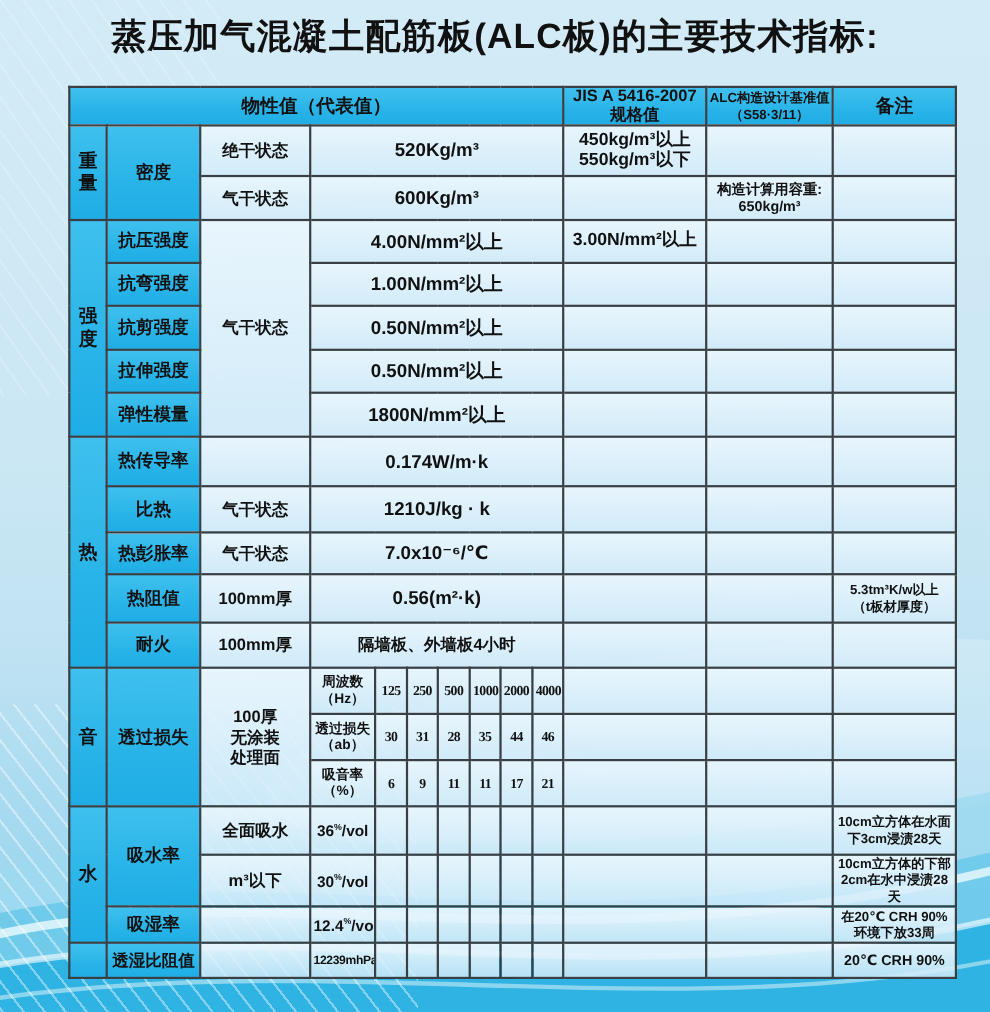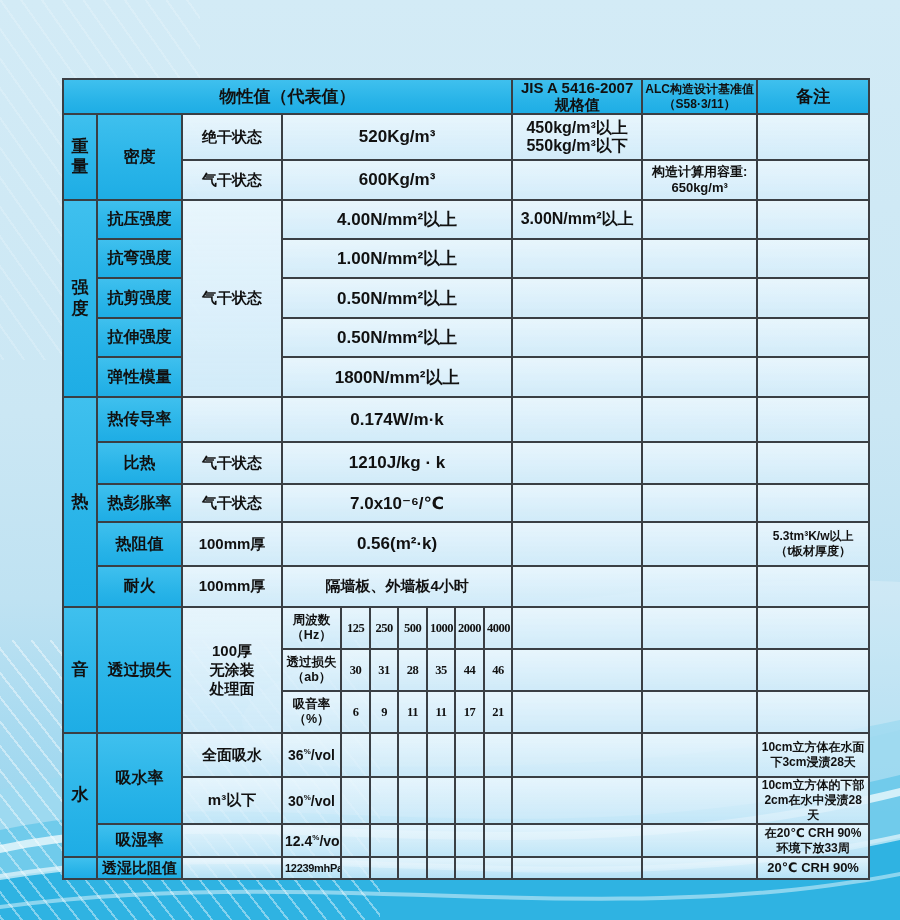--- a/index.html
+++ b/index.html
@@ -47,20 +47,21 @@
     <path d="M0,790 C220,730 480,810 900,720 L900,920 L0,920 Z" fill="#9ed9f0" opacity="0.8"></path>
     <path d="M0,830 C260,775 520,868 900,775 L900,920 L0,920 Z" fill="#6cc9ea" opacity="0.9"></path>
     <path d="M0,845 C260,790 520,880 900,788 L900,796 C520,888 260,798 0,853 Z" fill="#ffffff" opacity="0.7"></path>
     <path d="M0,878 C300,830 560,912 900,838 L900,920 L0,920 Z" fill="#2fb3e2"></path>
     <path d="M0,874 C300,826 560,908 900,834 L900,840 C560,914 300,832 0,880 Z" fill="#ffffff" opacity="0.6"></path>
     <path d="M0,905 C320,862 600,930 900,872 L900,876 C600,934 320,866 0,909 Z" fill="#ffffff" opacity="0.45"></path>
   </svg>
   <div class="bg-lines"></div>
   <div class="bg-lines-top"></div>
 
+  <div class="title">蒸压加气混凝土配筋板(ALC板)的主要技术指标:</div>
 
   <table class="spec">
     <colgroup>
       <col style="width:34px">
         <col style="width:85px">
         <col style="width:100px">
         <col style="width:59px">
       <col style="width:29px">
         <col style="width:28px">
         <col style="width:29px">
@@ -266,21 +267,21 @@
       <td class="lt"></td>
       <td class="lt"></td>
       <td class="lt"></td>
       <td class="lt"></td>
       <td class="lt"></td>
       <td class="lt"></td>
       <td class="lt rmk pre">在20℃ CRH 90%
 环境下放33周</td>
     </tr>
 
-    <tr style="height:22px">
+    <tr style="height:32px">
       <td class="cy"></td>
       <td class="cy name" style="font-size:15px">透湿比阻值</td>
       <td class="lt"></td>
       <td class="lt vval">12239mhPa/g</td>
       <td class="lt"></td>
       <td class="lt"></td>
       <td class="lt"></td>
       <td class="lt"></td>
       <td class="lt"></td>
       <td class="lt"></td>

